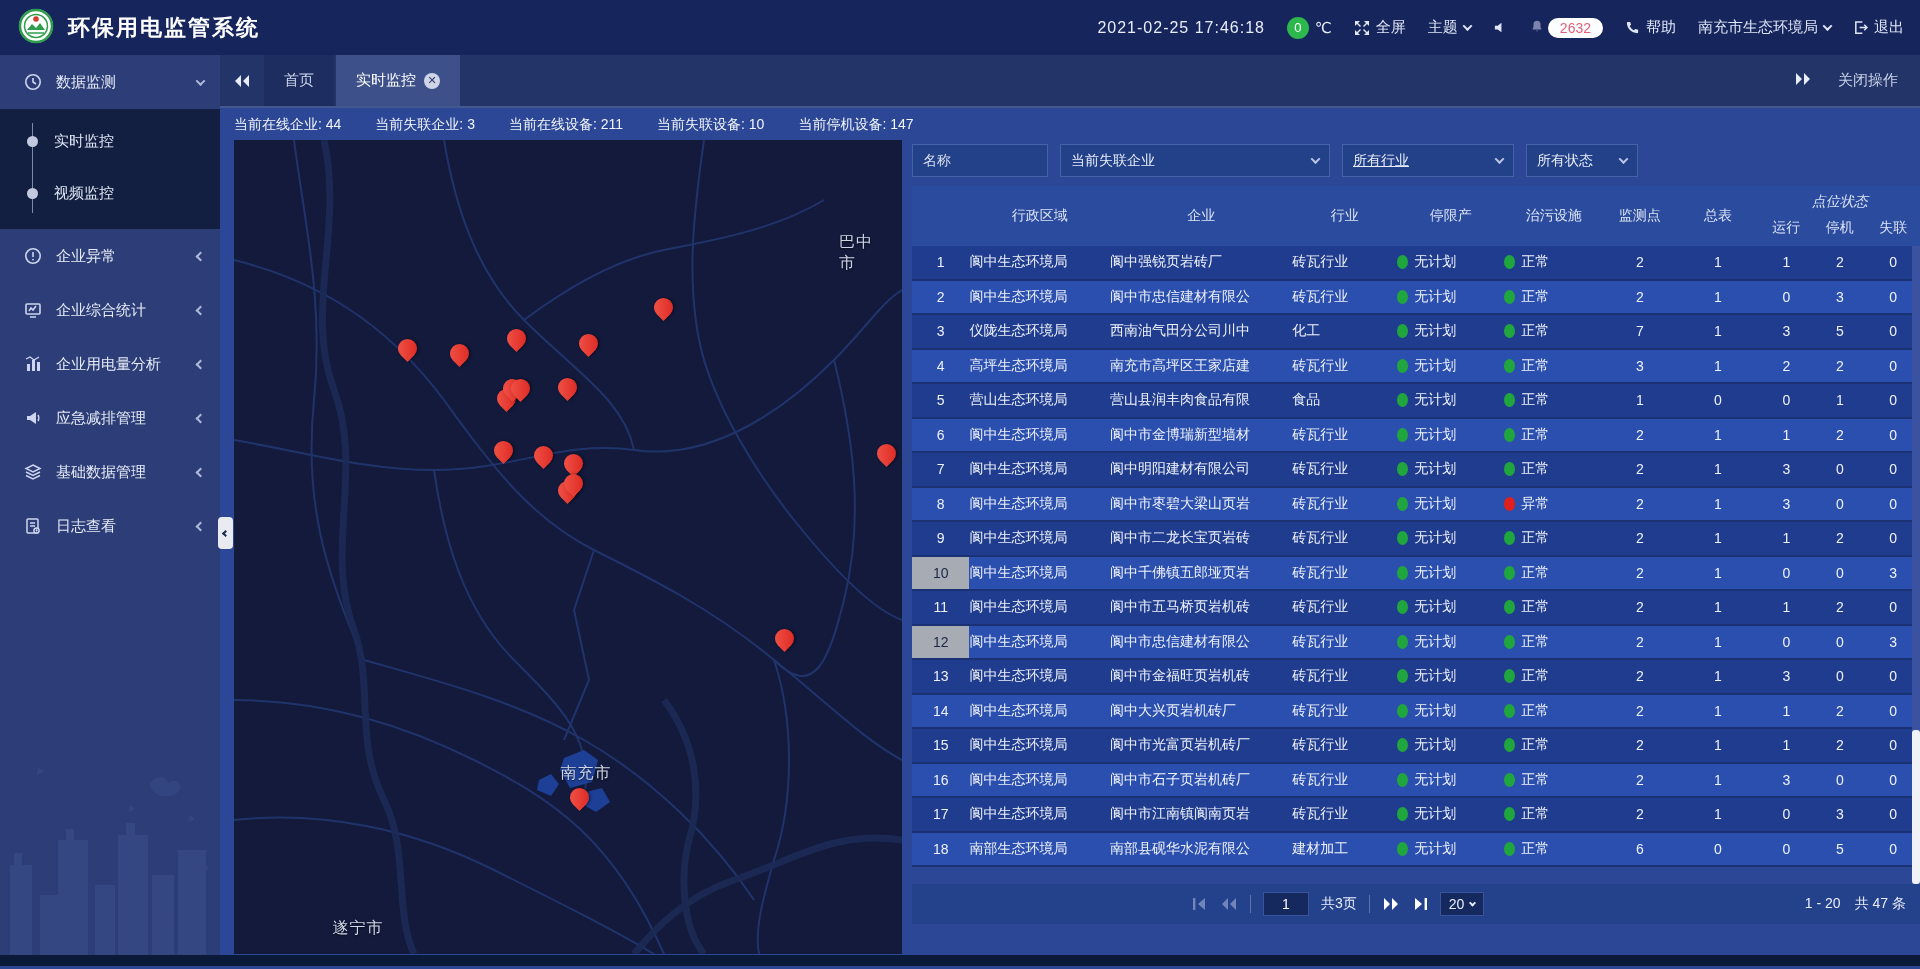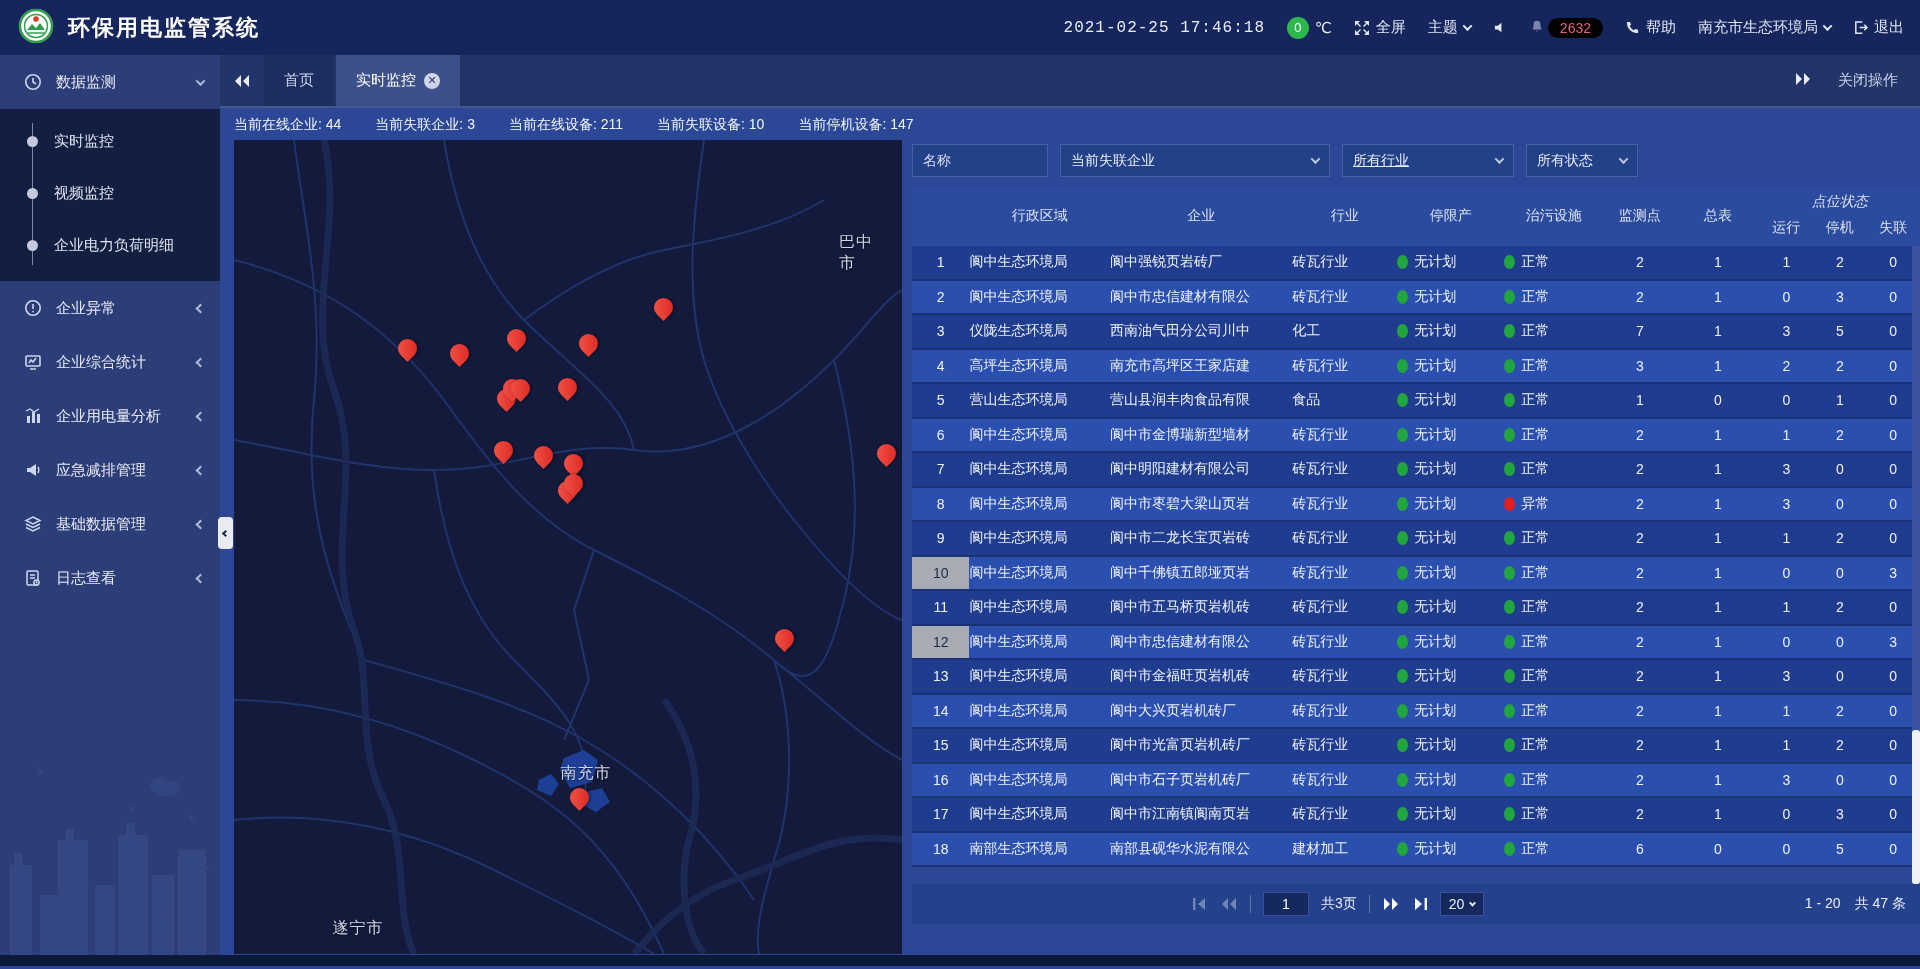--- a/index.html
+++ b/index.html
@@ -4,27 +4,27 @@
 <style>
   html,body{margin:0;padding:0;background:#0c1a3a;}
   *{box-sizing:border-box;font-family:"Liberation Sans","DejaVu Sans",sans-serif;}
   .app{position:relative;width:1920px;height:969px;overflow:hidden;background:#0c1a3a;color:#fff;}
 
   
   .topbar{position:absolute;left:0;top:0;width:1920px;height:55px;background:#16255c;display:flex;align-items:center;z-index:30;}
   .brand{display:flex;align-items:center;gap:14px;padding-left:18px;}
   .brand .title{font-size:22px;font-weight:bold;letter-spacing:2px;color:#fff;}
   .top-right{position:absolute;right:16px;top:0;height:55px;display:flex;align-items:center;gap:22px;font-size:15px;color:#e8edf9;}
-  .datetime{font-size:16px;letter-spacing:1px;font-family:Liberation Mono, monospace;}
+  .datetime{font-size:16px;letter-spacing:1px;}
   .temp{display:flex;align-items:center;gap:6px;}
   .temp .tbadge{width:22px;height:22px;border-radius:50%;background:#2db84d;color:#fff;font-size:13px;display:flex;align-items:center;justify-content:center;}
   .hbtn{display:flex;align-items:center;gap:6px;cursor:pointer;color:#dfe6f6;}
   .hbtn svg{display:block;}
   .notif{display:flex;align-items:center;gap:4px;}
-  .notif .pill{background:#000000;color:#e0607c;border-radius:10px;padding:2px 12px;font-size:14px;}
+  .notif .pill{background:#ffffff;color:#e0607c;border-radius:10px;padding:2px 12px;font-size:14px;}
   .chev{display:inline-block;width:7px;height:7px;border-right:2px solid currentColor;border-bottom:2px solid currentColor;}
   .chev.down{transform:rotate(45deg) translate(-1px,-1px);}
   .chev.left{transform:rotate(135deg);}
 
   
   .sidebar{position:absolute;left:0;top:55px;width:220px;height:900px;background:#2c3d77;z-index:20;overflow:hidden;}
   .side-item{display:flex;align-items:center;height:54px;padding:0 16px 0 22px;color:#e6ebf7;font-size:15px;cursor:pointer;gap:12px;}
   .side-item .s-icon{width:22px;display:flex;justify-content:center;color:#cdd6ee;}
   .side-item .lbl{flex:1;}
   .side-item .chev{color:#aeb9da;}
@@ -191,24 +191,20 @@
     </div>
     <div class="submenu">
       <span class="vline"></span>
       <div class="sub-item">
         <span class="dot"></span>
         <span>实时监控</span>
       </div>
       <div class="sub-item">
         <span class="dot"></span>
         <span>视频监控</span>
-      </div>
-      <div class="sub-item">
-        <span class="dot"></span>
-        <span>企业电力负荷明细</span>
       </div>
     </div>
     <div class="side-item">
       <span class="s-icon">
         <svg width="18" height="18" viewBox="0 0 18 18" fill="none" stroke="#cdd6ee" stroke-width="1.6">
             <circle cx="9" cy="9" r="7.2"></circle>
             <path d="M9 5v5"></path>
             <circle cx="9" cy="12.6" r="0.9" fill="#cdd6ee" stroke="none"></circle>
           </svg>
       </span>

